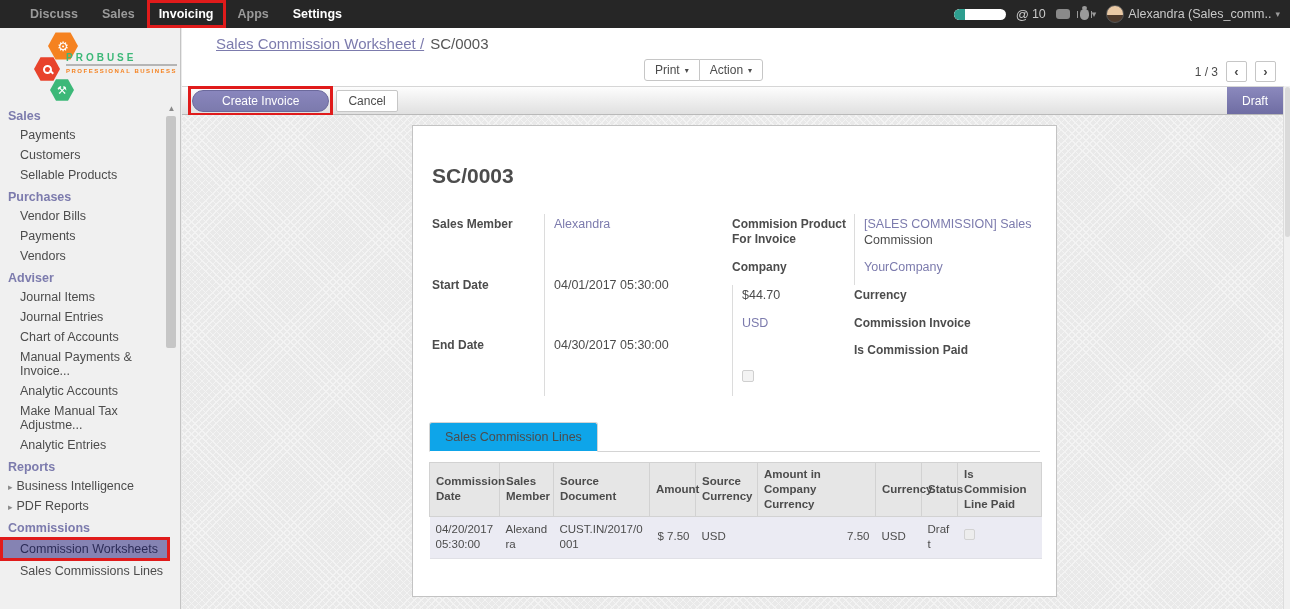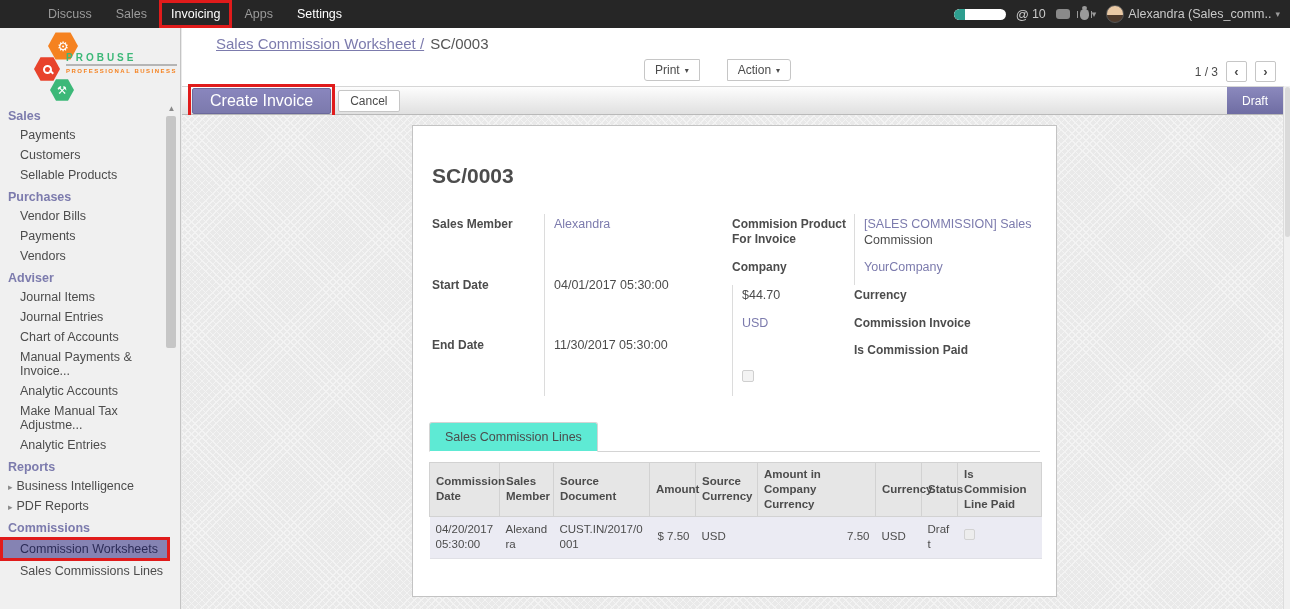--- a/index.html
+++ b/index.html
@@ -1,21 +1,21 @@
 <!DOCTYPE html>
 <html><head>
 <meta charset="utf-8">
 <style>
   * { margin:0; padding:0; box-sizing:border-box; }
   html,body { width:1290px; height:609px; overflow:hidden; }
   body { font-family:"Liberation Sans", sans-serif; background:#eaeaea; position:relative; font-size:12.5px; color:#4c4c4c; }
 
   
   .topbar { position:absolute; top:0; left:0; width:1290px; height:28px; background:#262626; display:flex; align-items:center; z-index:50; }
-  .topbar-menus { display:flex; align-items:center; height:100%; padding-left:36px; }
+  .topbar-menus { display:flex; align-items:center; height:100%; padding-left:18px;font-weight:bold; }
   .tmenu { color:#9a9a9a; padding:0 12px; height:100%; display:flex; align-items:center; cursor:pointer; }
   .tmenu.bright { color:#ffffff; }
   .tmenu.hl-menu { border:3px solid #e01b1b; padding:0 9px; color:#ffffff; }
   .topbar-right { margin-left:auto; display:flex; align-items:center; gap:10px; padding-right:10px; height:100%; }
   .pill { width:52px; height:11px; background:#ffffff; border-radius:6px; position:relative; overflow:hidden; }
   .pill .fill { position:absolute; left:0; top:0; bottom:0; width:11px; background:#2e9e8f; border-radius:6px 0 0 6px; }
   .msg-at { color:#c9c9c9; display:flex; align-items:center; gap:3px; }
   .msg-at .at { font-size:13px; }
   .bubble { width:14px; height:10px; background:#8a8a8a; border-radius:3px; position:relative; display:inline-block; }
   .bubble:after { content:""; position:absolute; left:2px; bottom:-3px; border:3px solid transparent; border-top-color:#8a8a8a; }
@@ -48,51 +48,51 @@
   .side-scroll { position:absolute; right:3px; top:76px; width:11px; bottom:0; }
   .side-scroll .up { color:#8a8a8a; font-size:8px; text-align:center; display:block; }
   .side-scroll .thumb { margin-top:3px; width:10px; height:232px; background:#c6c6c6; border-radius:2px; }
 
   
   .main { position:absolute; left:182px; top:28px; right:0; bottom:0; display:flex; flex-direction:column; }
   .crumb-row { background:#ffffff; height:30px; display:flex; align-items:center; padding-left:34px; font-size:15px; flex:none; }
   .crumb-parent { color:#7c7bad; cursor:pointer;text-decoration:underline; }
   .crumb-current { color:#555; margin-left:6px; }
   .toolbar-row { background:#ffffff; height:28px; position:relative; flex:none; }
-  .tool-group { position:absolute; left:462px; top:1px; display:flex;gap:28px; }
+  .tool-group { position:absolute; left:462px; top:1px; display:flex; }
   .tool-btn { background:#fff; border:1px solid #c6c6c6; color:#4c4c4c; font-size:12px; padding:3px 10px; cursor:pointer; display:flex; align-items:center; gap:5px; }
   .tool-btn:first-child { border-radius:3px 0 0 3px; }
   .tool-btn:last-child { border-radius:0 3px 3px 0; margin-left:-1px; }
   .tool-btn .caret { color:#4c4c4c; font-size:8px; }
   .pager { position:absolute; right:14px; top:3px; display:flex; align-items:center; gap:8px; }
   .pager-count { color:#4c4c4c; font-size:12px; }
   .pager-btn { width:21px; height:21px; background:#fff; border:1px solid #c6c6c6; border-radius:2px; display:flex; align-items:center; justify-content:center; font-weight:bold; color:#4c4c4c; font-size:13px; cursor:pointer; }
   .statusbar { height:29px; background:linear-gradient(#fdfdfd,#e0e0e0); border-top:1px solid #d6d6d6; border-bottom:1px solid #b9b9b9; position:relative; display:flex; align-items:center; padding-left:10px; flex:none; margin-right:7px; }
   .hl-wrap { border:3px solid #e01b1b; padding:1px; margin-left:-4px; }
-  .btn-primary { background:linear-gradient(#8986bd,#7c7aad); border:1px solid #6b699c; color:#fff; font-size:16px; padding:3px 17px; border-radius:2px; cursor:pointer; }
+  .btn-primary { background:linear-gradient(#8986bd,#7c7aad); border:1px solid #6b699c; color:#fff; font-size:12px; padding:3px 29px; border-radius:11px; cursor:pointer; }
   .btn-default { background:#fff; border:1px solid #c6c6c6; color:#4c4c4c; font-size:12px; padding:3px 11px; border-radius:2px; cursor:pointer; margin-left:3px; }
   .status-badge { position:absolute; right:0; top:0; bottom:0; background:linear-gradient(#8b89bd,#6f6da3); color:#fff; font-size:12px; display:flex; align-items:center; padding:0 15px; }
 
   .content { flex:1; background-color:#e9e9e9;
     background-image:repeating-linear-gradient(45deg, #f3f3f3 0 1px, transparent 1px 5px), repeating-linear-gradient(-45deg, #f3f3f3 0 1px, transparent 1px 5px);
     position:relative; overflow:hidden; }
   .sheet { position:absolute; left:230px; top:10px; width:645px; height:472px; background:#fff; border:1px solid #c3c3c3; padding:26px 16px 0 16px; overflow:hidden; }
   .sheet-title { font-size:21px; font-weight:bold; color:#4c4c4c; margin:12px 0 26px 3px; }
 
   .form-grid { display:flex; justify-content:space-between; padding:0 3px; }
   .fgroup { display:grid; grid-template-columns:112px 1fr; }
   .fgroup.right { grid-template-columns:122px 1fr; width:305px; }
   .fgroup.left { width:288px; }
   .flabel { font-weight:bold; font-size:12px; color:#4c4c4c; padding:3px 8px 9px 0; line-height:1.25; }
   .fvalue { border-left:1px solid #dcdcdc; padding:3px 0 9px 9px; line-height:1.25; }
   .flink { color:#7c7bad; cursor:pointer; }
   .checkbox { width:12px; height:12px; background:#f3f3f3; border:1px solid #cfcfcf; border-radius:2px; display:inline-block; }
 
   .tab-row { margin-top:26px; border-bottom:1px solid #d4d4d4; padding-left:0; }
-  .tab { display:inline-block; background:#5eead4; border:1px solid #d4d4d4; border-bottom:1px solid #fff; margin-bottom:-1px; border-radius:3px 3px 0 0; padding:7px 15px; font-size:12.5px; color:#4c4c4c; cursor:pointer; }
+  .tab { display:inline-block; background:#0ea5e9; border:1px solid #d4d4d4; border-bottom:1px solid #fff; margin-bottom:-1px; border-radius:3px 3px 0 0; padding:7px 15px; font-size:12.5px; color:#4c4c4c; cursor:pointer; }
 
   table.lines { width:100%; border-collapse:collapse; margin-top:10px; font-size:11.5px; table-layout:fixed; }
   table.lines th { background:#e6e6e6; border:1px solid #d2d2d2; font-weight:bold; color:#4c4c4c; text-align:left; padding:4px 6px; line-height:1.3; vertical-align:middle; }
   table.lines td { padding:5px 6px; border-bottom:1px solid #e0e0e6; vertical-align:middle; line-height:1.35; word-wrap:break-word; }
   tr.r-odd td { background:#ebebf3; }
   .num { text-align:right; }
   .c-date { width:70px; } .c-member { width:54px; } .c-doc { width:96px; } .c-amt { width:46px; }
   .c-scur { width:62px; } .c-acc { width:118px; } .c-cur { width:46px; } .c-st { width:36px; } .c-paid { width:84px; }
   .cb-sm { width:11px; height:11px; background:#ededed; border:1px solid #d2d2d2; border-radius:2px; display:inline-block; }
 
@@ -214,21 +214,21 @@
     <div class="sheet">
       <div class="sheet-title">SC/0003</div>
 
       <div class="form-grid">
         <div class="fgroup left">
           <div class="flabel">Sales Member</div>
           <div class="fvalue"><span class="flink">Alexandra</span></div>
           <div class="flabel">Start Date</div>
           <div class="fvalue">04/01/2017 05:30:00</div>
           <div class="flabel">End Date</div>
-          <div class="fvalue">11/30/2017 05:30:00</div>
+          <div class="fvalue">04/30/2017 05:30:00</div>
         </div>
         <div class="fgroup right">
           <div class="flabel">Commision Product For Invoice</div>
           <div class="fvalue">
             <span class="flink">[SALES COMMISSION] Sales</span>
             <span>Commission</span>
           </div>
           <div class="flabel">Company</div>
           <div class="fvalue"><span class="flink">YourCompany</span></div>
           <div class="fvalue">$44.70</div>

